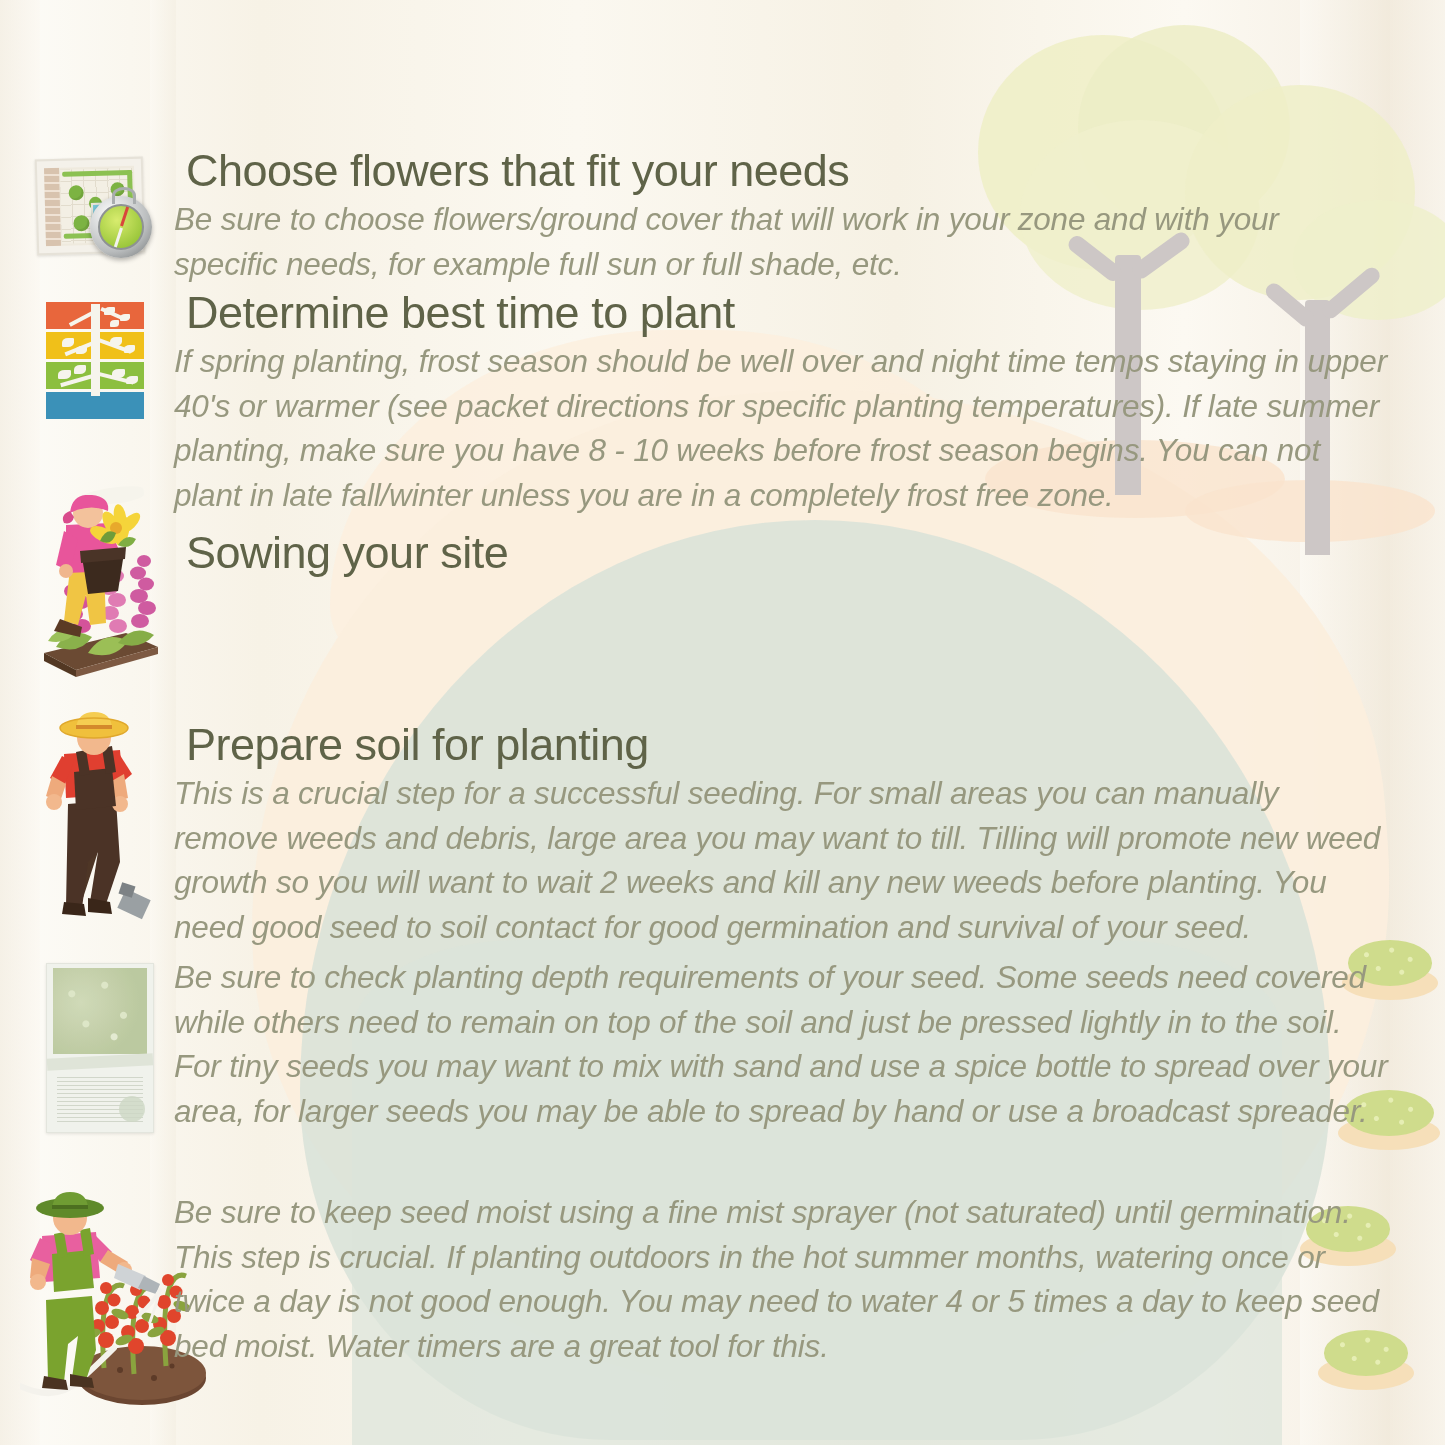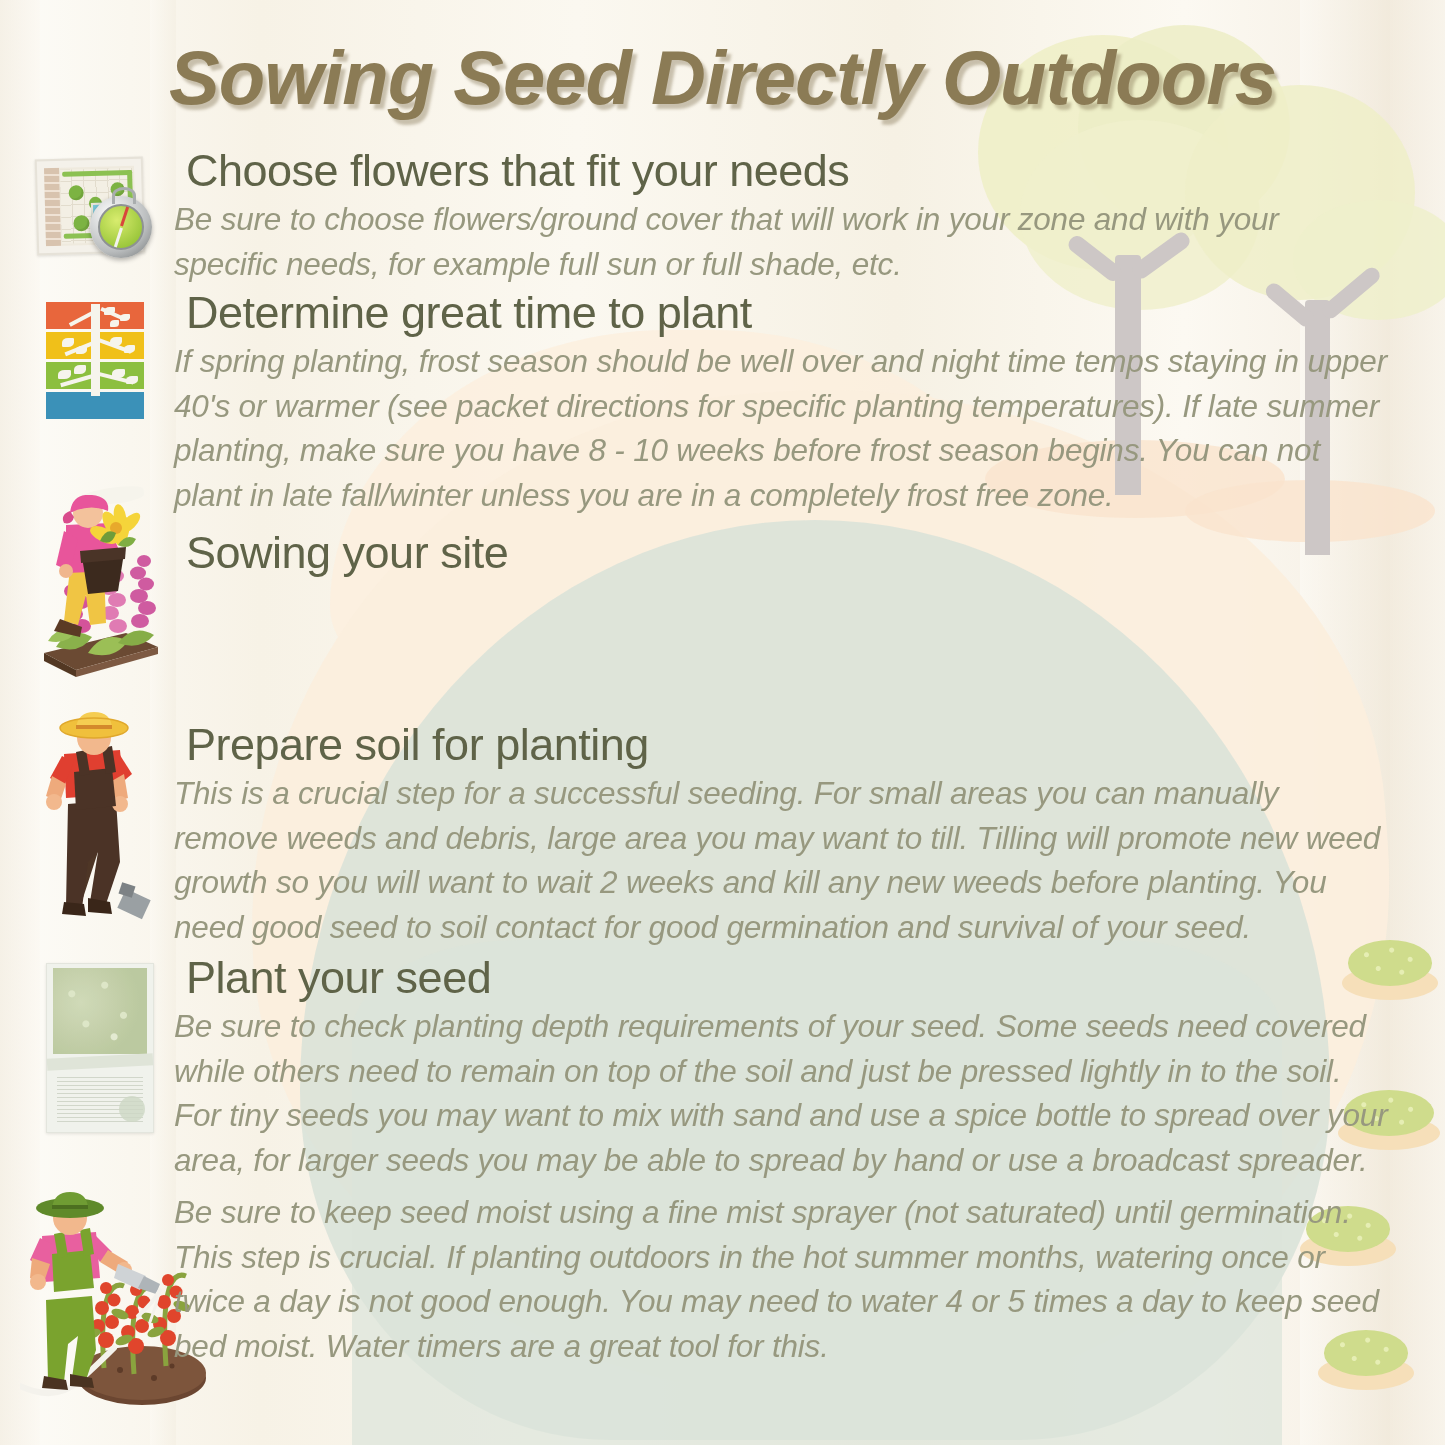--- a/index.html
+++ b/index.html
@@ -198,21 +198,20 @@
     <div class="bush" style="left:1300px;top:1206px;width:96px;height:62px;">
       <div class="base"></div>
         <div class="ball"></div>
     </div>
     <div class="bush" style="left:1318px;top:1330px;width:96px;height:62px;">
       <div class="base"></div>
         <div class="ball"></div>
     </div>
   </div>
 
-  <div class="title">Sowing Seed  Directly Outdoors</div>
 
   <div class="content">
 
     <div class="row" style="left:0;top:148px;">
       <div class="icon-slot" style="left:32px;top:4px;width:120px;height:120px;">
         <div class="ic">
           <div class="plan">
             <div class="inner">
               <div class="pave"></div>
               <div class="grid"></div>
@@ -269,21 +268,21 @@
               <div class="branchw" style="left:50px;top:14px;width:38px;height:4px;transform:rotate(14deg);"></div>
             </div>
             <div class="band b4">
               <div class="snow"></div>
             </div>
             <div class="trunkw"></div>
           </div>
         </div>
       </div>
       <div class="txt" style="left:174px;top:0;width:1215px;">
-        <p class="h">Determine great time to plant</p>
+        <p class="h">Determine best time to plant</p>
         <p class="p">If spring planting, frost season should be well over and  night time temps staying in upper 40's or warmer (see packet directions for specific planting temperatures). If late summer planting, make sure you have 8 - 10 weeks before frost season begins. You can not plant in late fall/winter unless you are in a completely frost free zone.</p>
       </div>
     </div>
 
     <div class="row" style="left:0;top:530px;">
       <div class="icon-slot" style="left:26px;top:-35px;width:150px;height:185px;">
         <svg viewBox="0 0 150 185" width="150" height="185">
 
           <path d="M18 158 L100 138 L132 152 L50 175 Z" fill="#6b4a33"></path>
           <path d="M18 158 L50 175 L50 182 L18 166 Z" fill="#533823"></path>
@@ -406,21 +405,20 @@
         <div class="ic">
           <div class="packet">
             <div class="photo"></div>
             <div class="band2"></div>
             <div class="lines"></div>
             <div class="logo"></div>
           </div>
         </div>
       </div>
       <div class="txt" style="left:174px;top:0;width:1215px;">
-        <p class="h">Plant your seed</p>
         <p class="p">Be sure to check planting depth requirements of  your seed.  Some seeds need covered while others need to remain on top of the soil and just be pressed lightly in to the  soil. For tiny seeds you may want to mix with sand and use a spice bottle to spread over your area, for larger seeds you may be able to spread by hand or use a broadcast spreader.</p>
       </div>
     </div>
 
     <div class="row" style="left:0;top:1190px;">
       <div class="icon-slot" style="left:20px;top:0px;width:190px;height:222px;">
         <svg viewBox="0 0 190 222" width="190" height="222">
 
           <ellipse cx="122" cy="188" rx="64" ry="27" fill="#6b4631"></ellipse>
           <ellipse cx="122" cy="183" rx="64" ry="27" fill="#7d553c"></ellipse>

